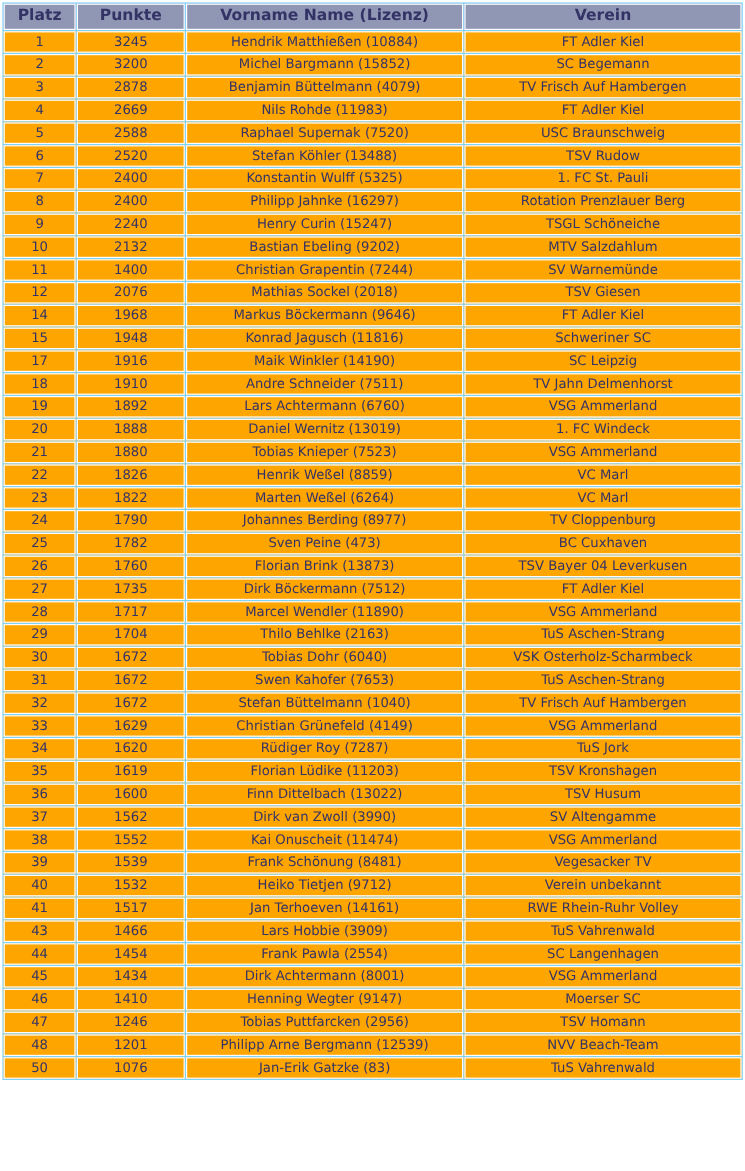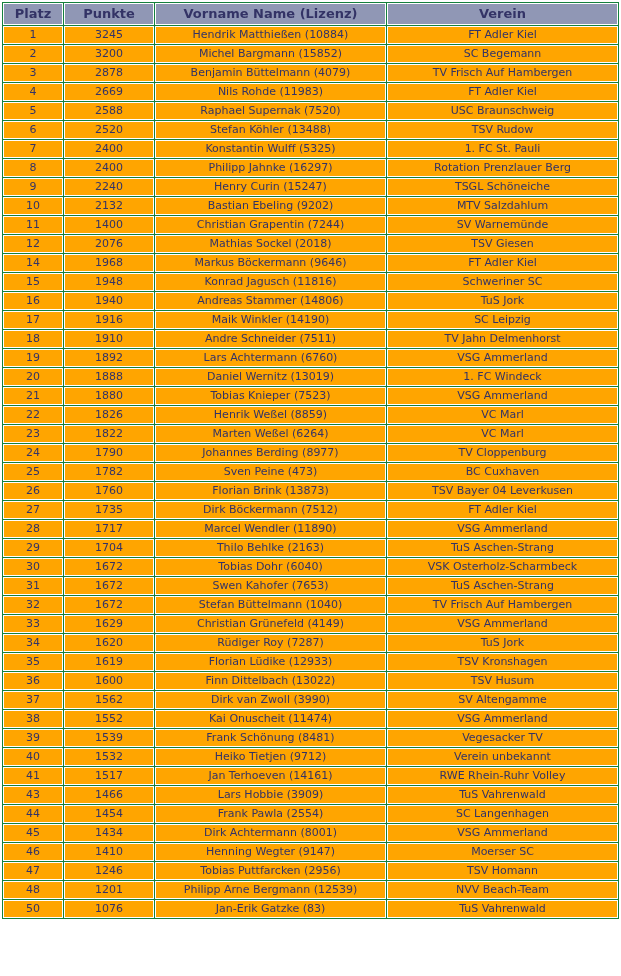--- a/index.html
+++ b/index.html
@@ -13,21 +13,21 @@
     padding: 0;
     box-sizing: border-box;
     font-family: "DejaVu Sans", "Liberation Sans", sans-serif;
   }
   .table-wrap {
     padding: 2px;
   }
   table.ranking {
     border-collapse: separate;
     border-spacing: 1px;
-    background: #15803d; 
+    background: #7dd3fc; 
     table-layout: fixed;
     width: 617px;
   }
   th, td {
     box-sizing: border-box;
     border: 1px solid #FFFFFF;
     text-align: center;
     vertical-align: middle;
     padding: 0;
     overflow: hidden;
@@ -152,26 +152,20 @@
           <td>Markus Böckermann (9646)</td>
           <td>FT Adler Kiel</td>
         </tr>
         <tr>
           <td>15</td>
           <td>1948</td>
           <td>Konrad Jagusch (11816)</td>
           <td>Schweriner SC</td>
         </tr>
         <tr>
-          <td>16</td>
-          <td>1940</td>
-          <td>Andreas Stammer (14806)</td>
-          <td>TuS Jork</td>
-        </tr>
-        <tr>
           <td>17</td>
           <td>1916</td>
           <td>Maik Winkler (14190)</td>
           <td>SC Leipzig</td>
         </tr>
         <tr>
           <td>18</td>
           <td>1910</td>
           <td>Andre Schneider (7511)</td>
           <td>TV Jahn Delmenhorst</td>
@@ -268,21 +262,21 @@
         </tr>
         <tr>
           <td>34</td>
           <td>1620</td>
           <td>Rüdiger Roy (7287)</td>
           <td>TuS Jork</td>
         </tr>
         <tr>
           <td>35</td>
           <td>1619</td>
-          <td>Florian Lüdike (12933)</td>
+          <td>Florian Lüdike (11203)</td>
           <td>TSV Kronshagen</td>
         </tr>
         <tr>
           <td>36</td>
           <td>1600</td>
           <td>Finn Dittelbach (13022)</td>
           <td>TSV Husum</td>
         </tr>
         <tr>
           <td>37</td>

